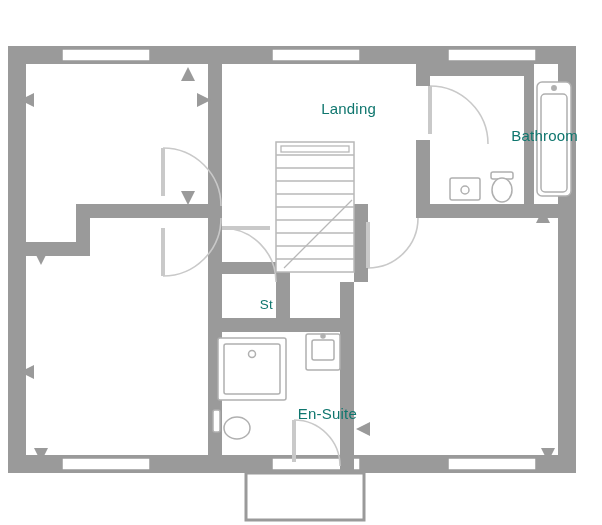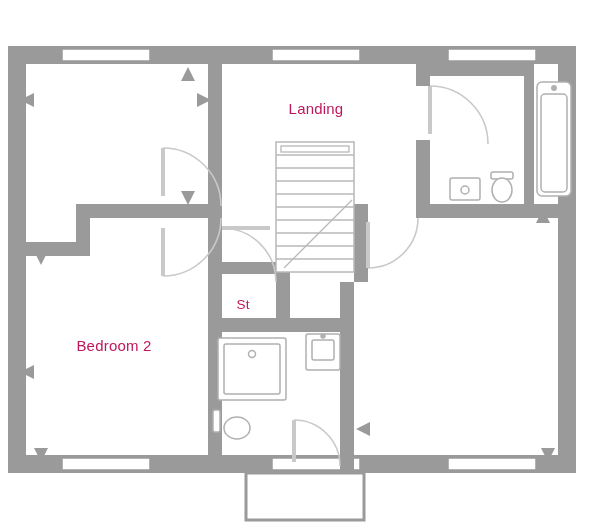--- a/index.html
+++ b/index.html
@@ -12,24 +12,24 @@
   }
   #floorplan {
     position: relative;
     width: 602px;
     height: 525px;
     background: #ffffff;
     overflow: hidden;
   }
   .room-label {
     position: absolute;
-    color: #be185d;
+    color: #0f766e;
     font-size: 15px;
     line-height: 18px;
-    text-align: center;
+    text-align: right;
     white-space: pre-line;
     letter-spacing: 0.2px;
   }
   .room-label.small {
     font-size: 13.5px;
   }
   svg.plan {
     position: absolute;
     left: 0;
     top: 0;
@@ -167,16 +167,17 @@
         <polygon points="41,265 34,251 48,251" fill="#9a9a9a"></polygon>
         <polygon points="20,372 34,365 34,379" fill="#9a9a9a"></polygon>
         <polygon points="41,462 34,448 48,448" fill="#9a9a9a"></polygon>
         <polygon points="543,209 536,223 550,223" fill="#9a9a9a"></polygon>
         <polygon points="356,429 370,422 370,436" fill="#9a9a9a"></polygon>
         <polygon points="548,462 541,448 555,448" fill="#9a9a9a"></polygon>
       </g>
   </svg>
 
   <div class="room-label" style="left:256px; top:100px; width:120px;">Landing</div>
+  <div class="room-label" style="left:452px; top:127px; width:126px;">Bathroom</div>
   <div class="room-label small" style="left:213px; top:296px; width:60px;">St</div>
-  <div class="room-label" style="left:49px; top:337px; width:130px;">Bedroom 2</div>
+  <div class="room-label" style="left:257px; top:405px; width:100px;">En-Suite</div>
 
 </div>
 
 </body></html>

